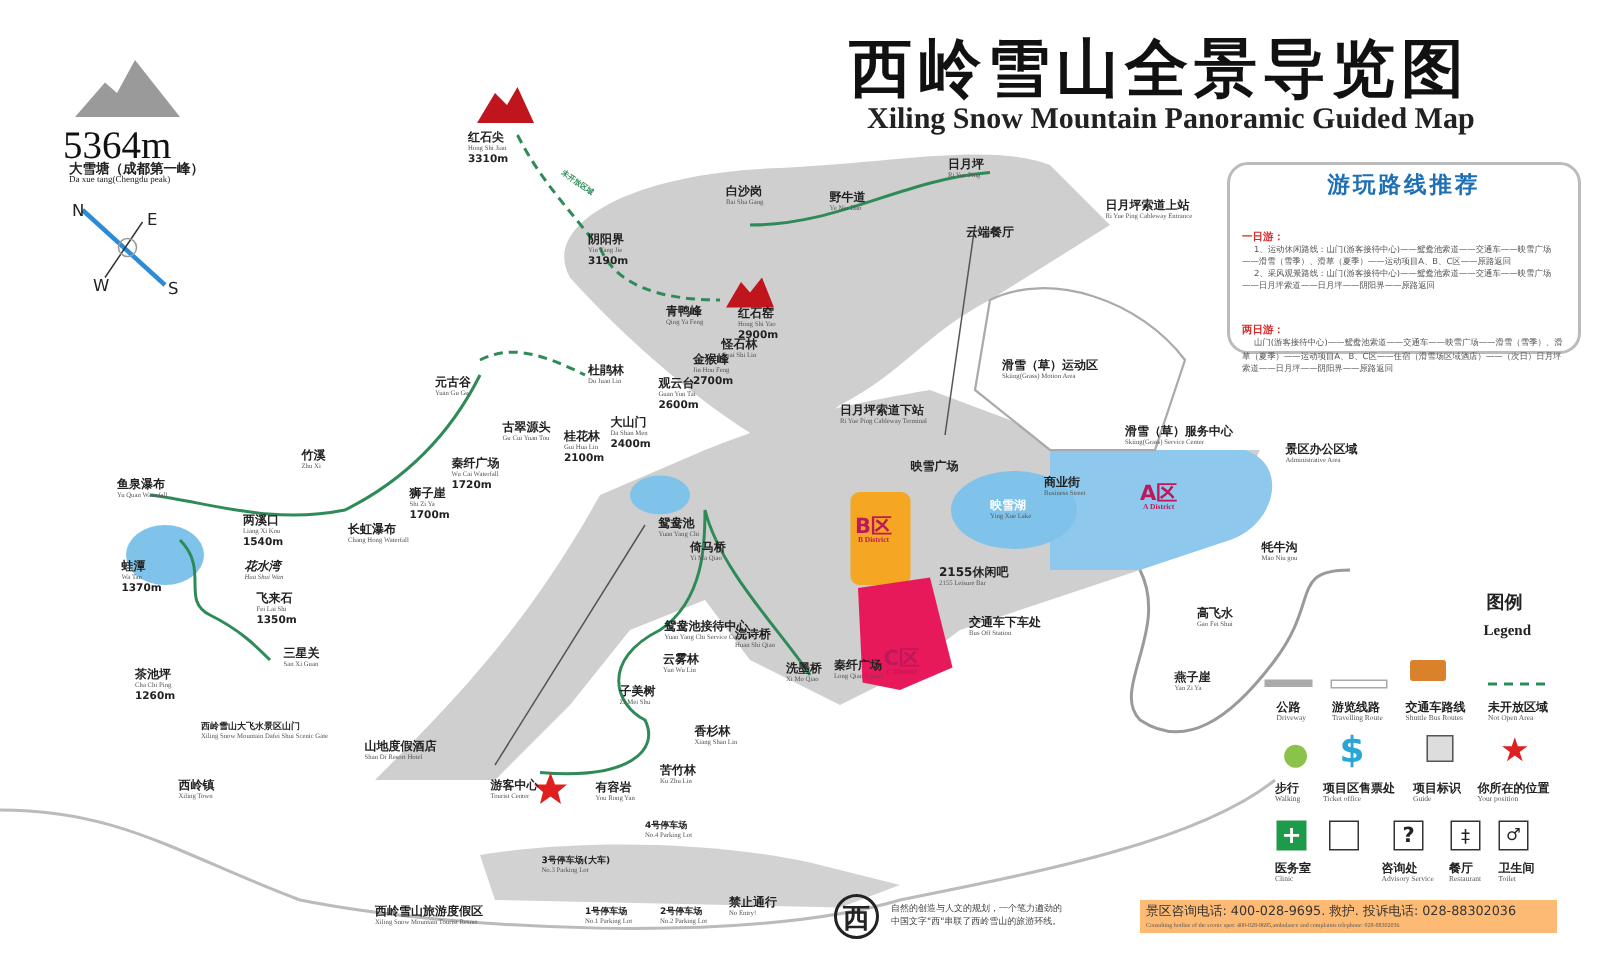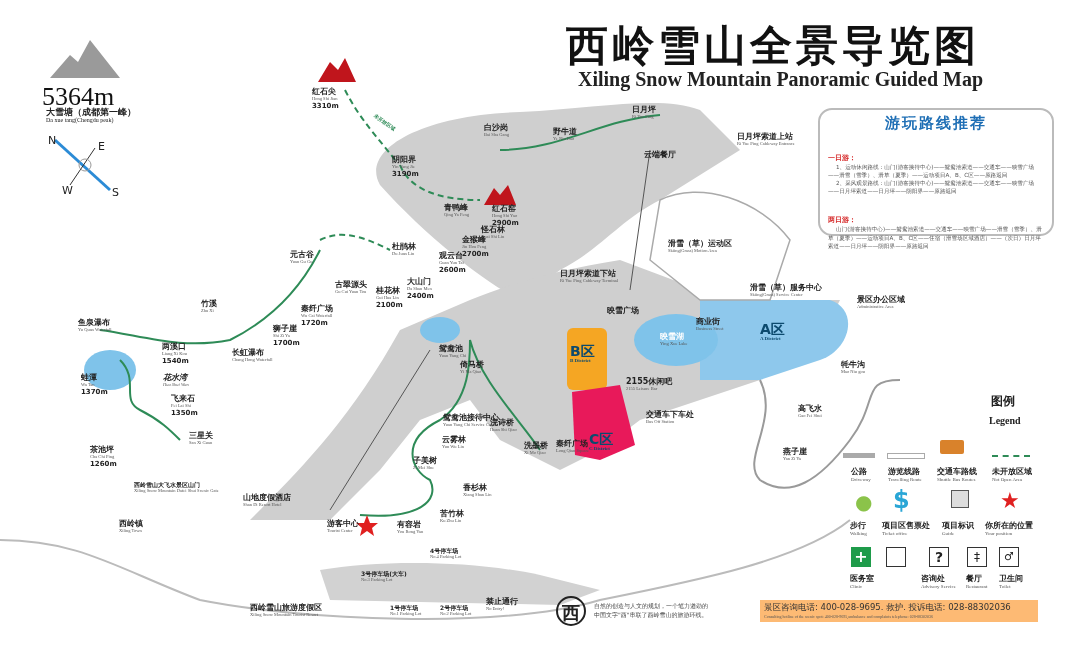--- a/index.html
+++ b/index.html
@@ -20,21 +20,21 @@
   .route-text{font-size:5.6px;color:#555;line-height:1.45;text-indent:8px;}
   .legend-title{left:991px;top:393px;font-size:12px;font-weight:bold;}
   .legend-en{left:989px;top:415px;font-size:10px;font-weight:bold;font-family:"Liberation Serif",serif;}
   .lg-item{position:absolute;font-size:8px;font-weight:bold;white-space:nowrap;}
   .lg-item .en{display:block;font-size:5px;font-weight:normal;color:#555;font-family:"Liberation Serif",serif;}
   .hotline{left:760px;top:600px;width:278px;height:22px;background:#fdba74;padding:2px 4px;box-sizing:border-box;}
   .hotline .cn{font-size:8.5px;color:#333;}
   .hotline .en{font-size:4px;color:#555;font-family:"Liberation Serif",serif;}
   .slogan{left:594px;top:601px;font-size:6px;color:#444;line-height:1.5;}
   .logo{left:556px;top:596px;width:30px;height:30px;border:2px solid #222;border-radius:50%;text-align:center;font-size:18px;font-weight:bold;line-height:30px;box-sizing:border-box;}
-  .district{position:absolute;font-weight:bold;color:#0c4a6e;line-height:1;}
+  .district{position:absolute;font-weight:bold;color:#be185d;text-align:center;line-height:1;}
   .district .en{display:block;font-size:5px;font-family:"Liberation Serif",serif;}
 </style>
 </head>
 <body>
 
 <svg id="map-svg" width="1080" height="647" viewBox="0 0 1080 647">
 
   <path d="M380,185 C360,150 420,115 520,112 C600,108 660,95 700,110 L740,150 L660,200 C620,220 600,250 560,270 L520,300 C480,280 420,230 380,185 Z" fill="#cfcfcf"></path>
 
   <path d="M250,520 C300,470 350,420 400,330 L470,300 C520,280 560,270 620,260 L700,290 L760,300 L840,300 L820,340 L760,380 L700,400 L640,420 L600,450 L560,470 L500,440 L470,400 L420,420 L380,470 L330,520 Z" fill="#cfcfcf"></path>

